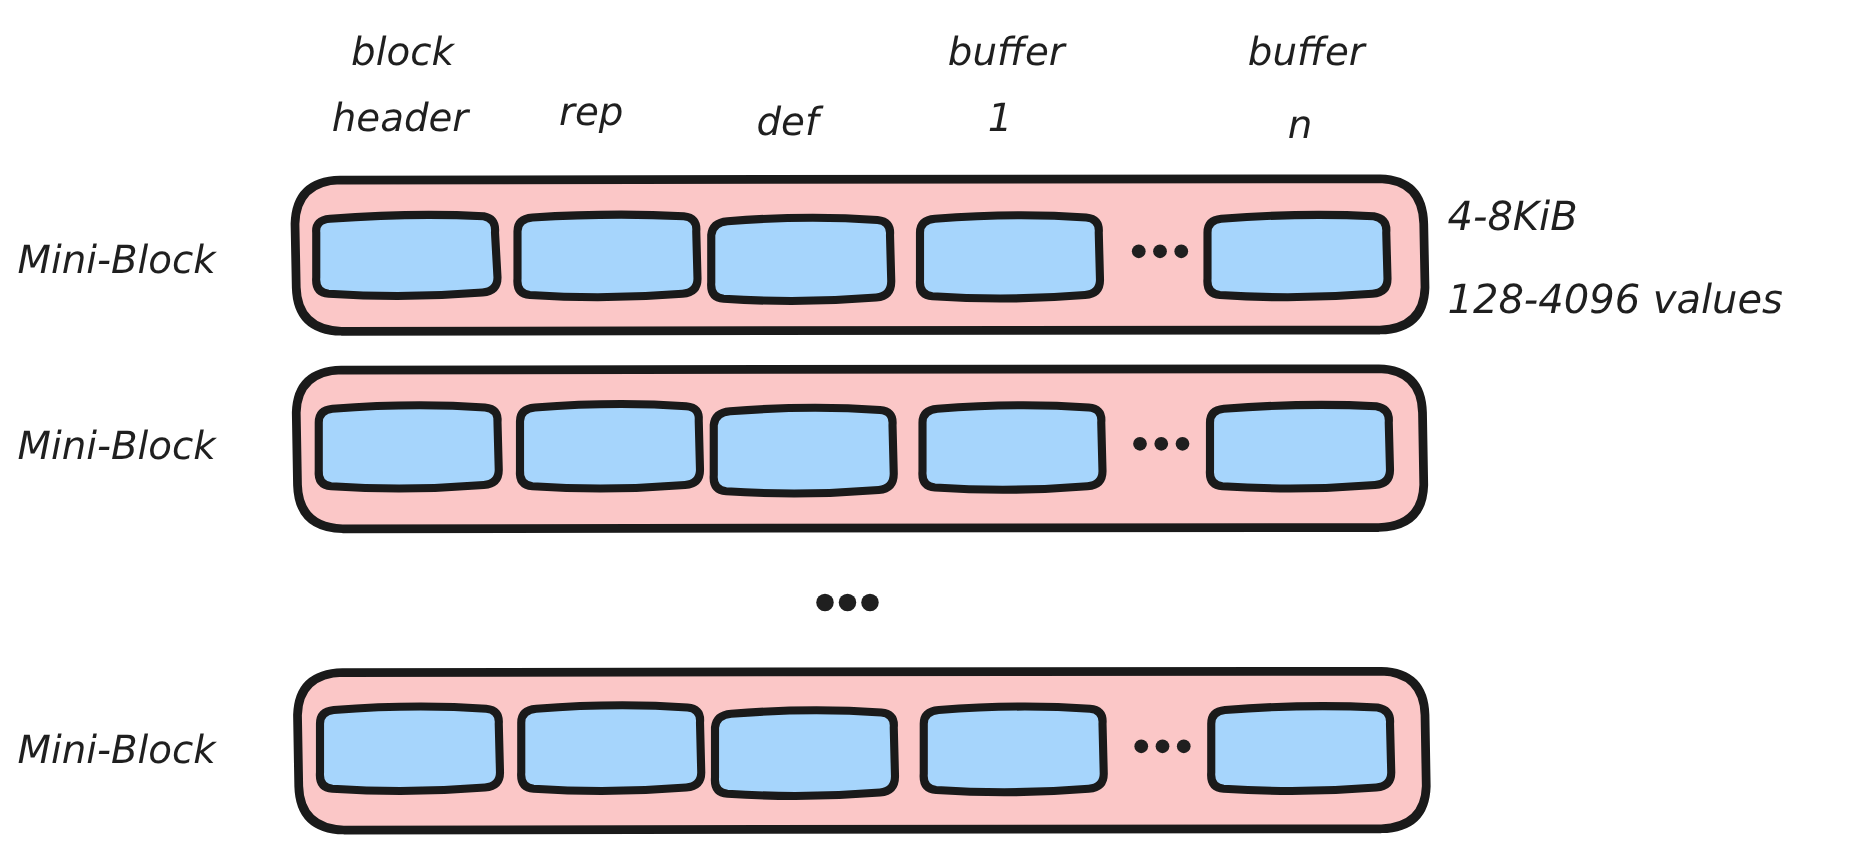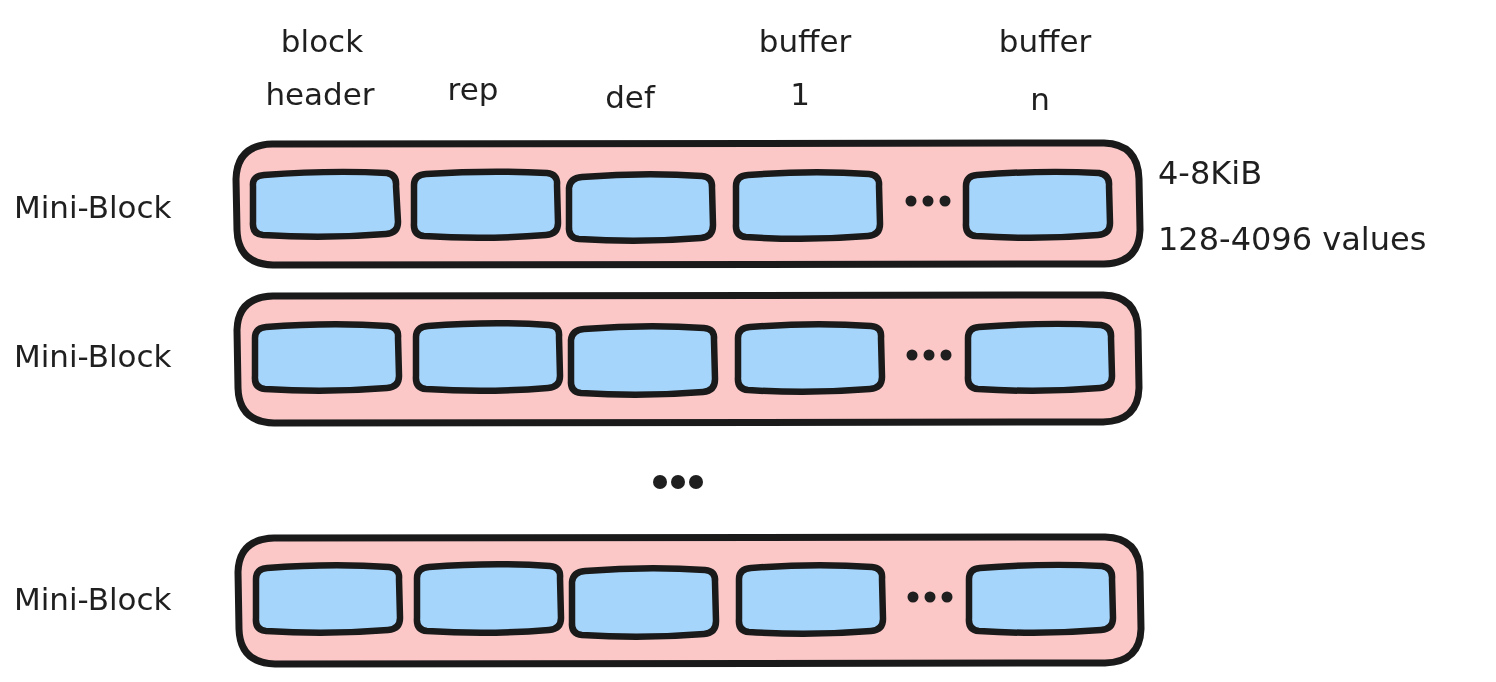--- a/index.html
+++ b/index.html
@@ -13,20 +13,21 @@
     position: relative;
     overflow: hidden;
     font-family: "DejaVu Sans", sans-serif;
   }
 
   #diagram-root {
     position: absolute;
     inset: 0;
     width: 1300px;
     height: 682px;
+    font-style: italic;
   }
 
   svg.diagram-canvas {
     position: absolute;
     top: 0;
     left: 0;
     width: 1496px;
     height: 682px;
     display: block;
   }

